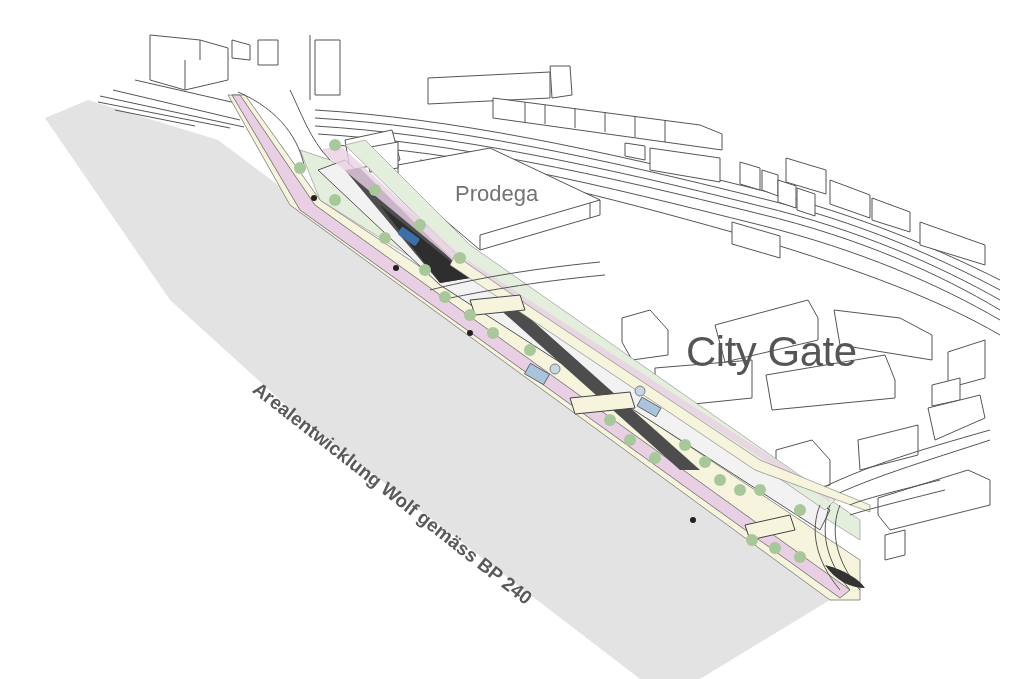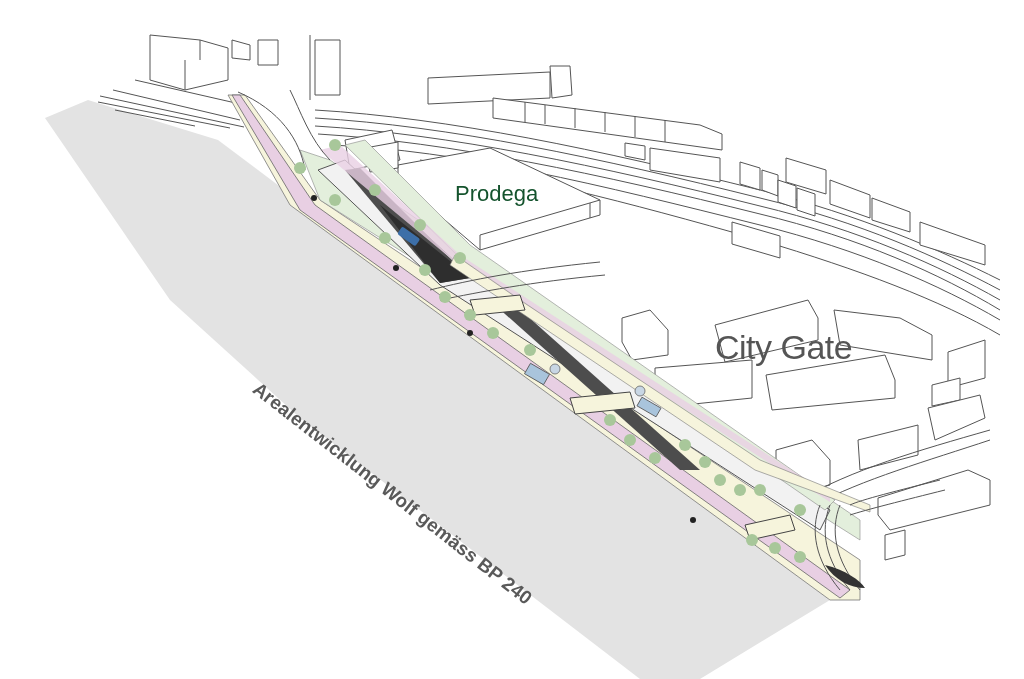--- a/index.html
+++ b/index.html
@@ -1,20 +1,20 @@
 <!DOCTYPE html>
 <html><head>
   <meta charset="utf-8">
   <style>
     html, body { margin: 0; padding: 0; background: #ffffff; }
     body { width: 1024px; height: 679px; overflow: hidden; position: relative; font-family: "Liberation Sans", sans-serif; }
     #canvas { position: absolute; left: 0; top: 0; width: 1024px; height: 679px; }
     .label { position: absolute; color: #4a4a4a; white-space: nowrap; font-family: "Liberation Sans", sans-serif; }
-    .label-prodega { left: 455px; top: 181px; font-size: 22px; color: #14532d; }
-    .label-citygate { left: 686px; top: 328px; font-size: 34px; color: #555555; letter-spacing: -0.5px; margin-left: 29px; }
+    .label-prodega { left: 455px; top: 181px; font-size: 22px; color: #737373; }
+    .label-citygate { left: 686px; top: 328px; font-size: 42px; color: #555555; letter-spacing: -0.5px; }
     .label-areal { left: 262px; top: 378px; font-size: 19px; font-weight: bold; color: #5a5a5a;
                    transform-origin: 0 0; transform: translate(0,0) rotate(38deg); }
   </style>
 </head>
 <body>
 
 <svg id="canvas" viewBox="0 0 1024 679" xmlns="http://www.w3.org/2000/svg">
 
   <polygon points="45,118 88,100 218,140 830,600 700,679 640,679 300,418 170,300" fill="#e3e3e3" stroke="none"></polygon>
 

